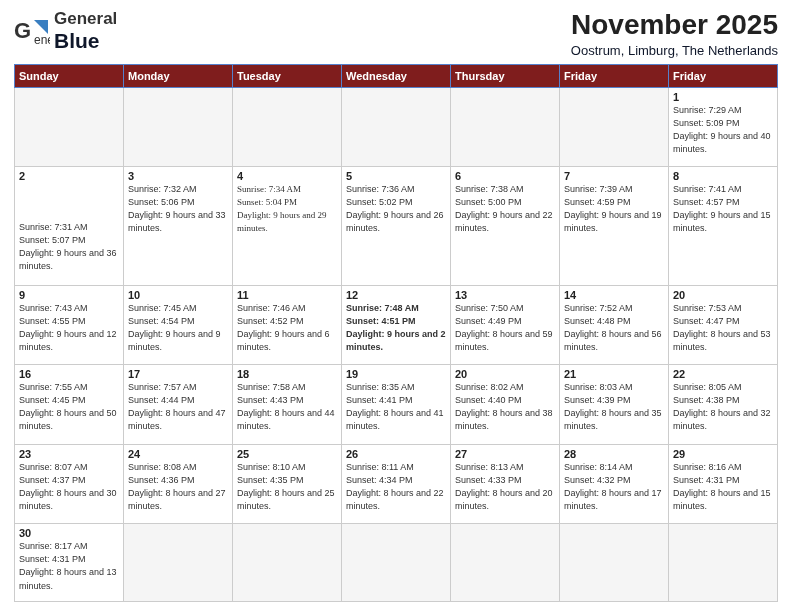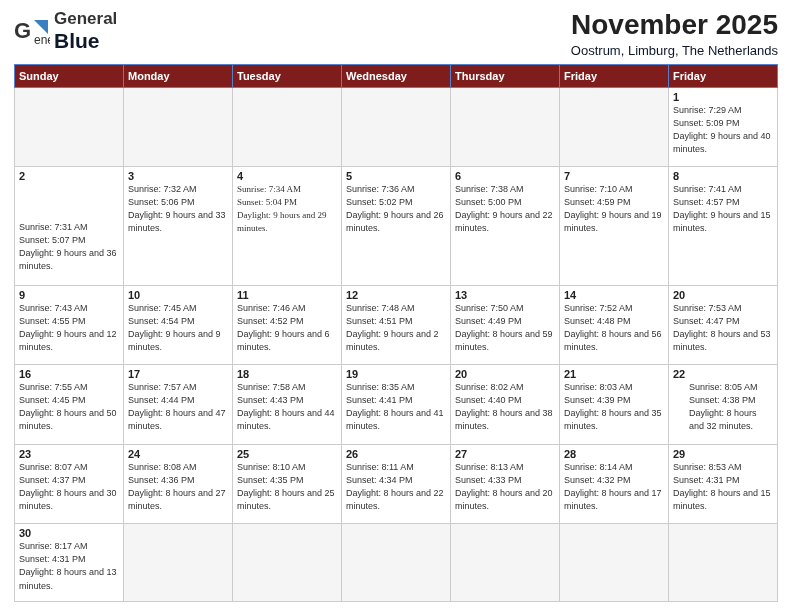--- a/index.html
+++ b/index.html
@@ -168,21 +168,21 @@
 Daylight: 9 hours and 26 minutes.</div>
           </td>
           <td>
             <span class="day-number">6</span>
             <div class="day-info" style="white-space: pre-line;">Sunrise: 7:38 AM
 Sunset: 5:00 PM
 Daylight: 9 hours and 22 minutes.</div>
           </td>
           <td>
             <span class="day-number">7</span>
-            <div class="day-info" style="white-space: pre-line;">Sunrise: 7:10 AM
+            <div class="day-info" style="white-space: pre-line;">Sunrise: 7:39 AM
 Sunset: 4:59 PM
 Daylight: 9 hours and 19 minutes.</div>
           </td>
           <td>
             <span class="day-number">8</span>
             <div class="day-info" style="white-space: pre-line;">Sunrise: 7:41 AM
 Sunset: 4:57 PM
 Daylight: 9 hours and 15 minutes.</div>
           </td>
         </tr>
@@ -200,21 +200,21 @@
 Daylight: 9 hours and 9 minutes.</div>
           </td>
           <td>
             <span class="day-number">11</span>
             <div class="day-info" style="white-space: pre-line;">Sunrise: 7:46 AM
 Sunset: 4:52 PM
 Daylight: 9 hours and 6 minutes.</div>
           </td>
           <td>
             <span class="day-number">12</span>
-            <div class="day-info" style="white-space: pre-line;">Sunrise: 7:48 AM
+            <div class="day-info" style="white-space: pre-line; font-weight: bold;">Sunrise: 7:48 AM
 Sunset: 4:51 PM
 Daylight: 9 hours and 2 minutes.</div>
           </td>
           <td>
             <span class="day-number">13</span>
             <div class="day-info" style="white-space: pre-line;">Sunrise: 7:50 AM
 Sunset: 4:49 PM
 Daylight: 8 hours and 59 minutes.</div>
           </td>
           <td>
@@ -262,21 +262,21 @@
 Daylight: 8 hours and 38 minutes.</div>
           </td>
           <td>
             <span class="day-number">21</span>
             <div class="day-info" style="white-space: pre-line;">Sunrise: 8:03 AM
 Sunset: 4:39 PM
 Daylight: 8 hours and 35 minutes.</div>
           </td>
           <td>
             <span class="day-number">22</span>
-            <div class="day-info" style="white-space: pre-line; margin-left: 16px;">Sunrise: 8:05 AM
+            <div class="day-info" style="white-space: pre-line;">Sunrise: 8:05 AM
 Sunset: 4:38 PM
 Daylight: 8 hours and 32 minutes.</div>
           </td>
         </tr>
         <tr>
           <td>
             <span class="day-number">23</span>
             <div class="day-info" style="white-space: pre-line;">Sunrise: 8:07 AM
 Sunset: 4:37 PM
 Daylight: 8 hours and 30 minutes.</div>
@@ -306,21 +306,21 @@
 Daylight: 8 hours and 20 minutes.</div>
           </td>
           <td>
             <span class="day-number">28</span>
             <div class="day-info" style="white-space: pre-line;">Sunrise: 8:14 AM
 Sunset: 4:32 PM
 Daylight: 8 hours and 17 minutes.</div>
           </td>
           <td>
             <span class="day-number">29</span>
-            <div class="day-info" style="white-space: pre-line;">Sunrise: 8:53 AM
+            <div class="day-info" style="white-space: pre-line;">Sunrise: 8:16 AM
 Sunset: 4:31 PM
 Daylight: 8 hours and 15 minutes.</div>
           </td>
         </tr>
         <tr class="last-row">
           <td>
             <span class="day-number">30</span>
             <div class="day-info" style="white-space: pre-line;">Sunrise: 8:17 AM
 Sunset: 4:31 PM
 Daylight: 8 hours and 13 minutes.</div>

